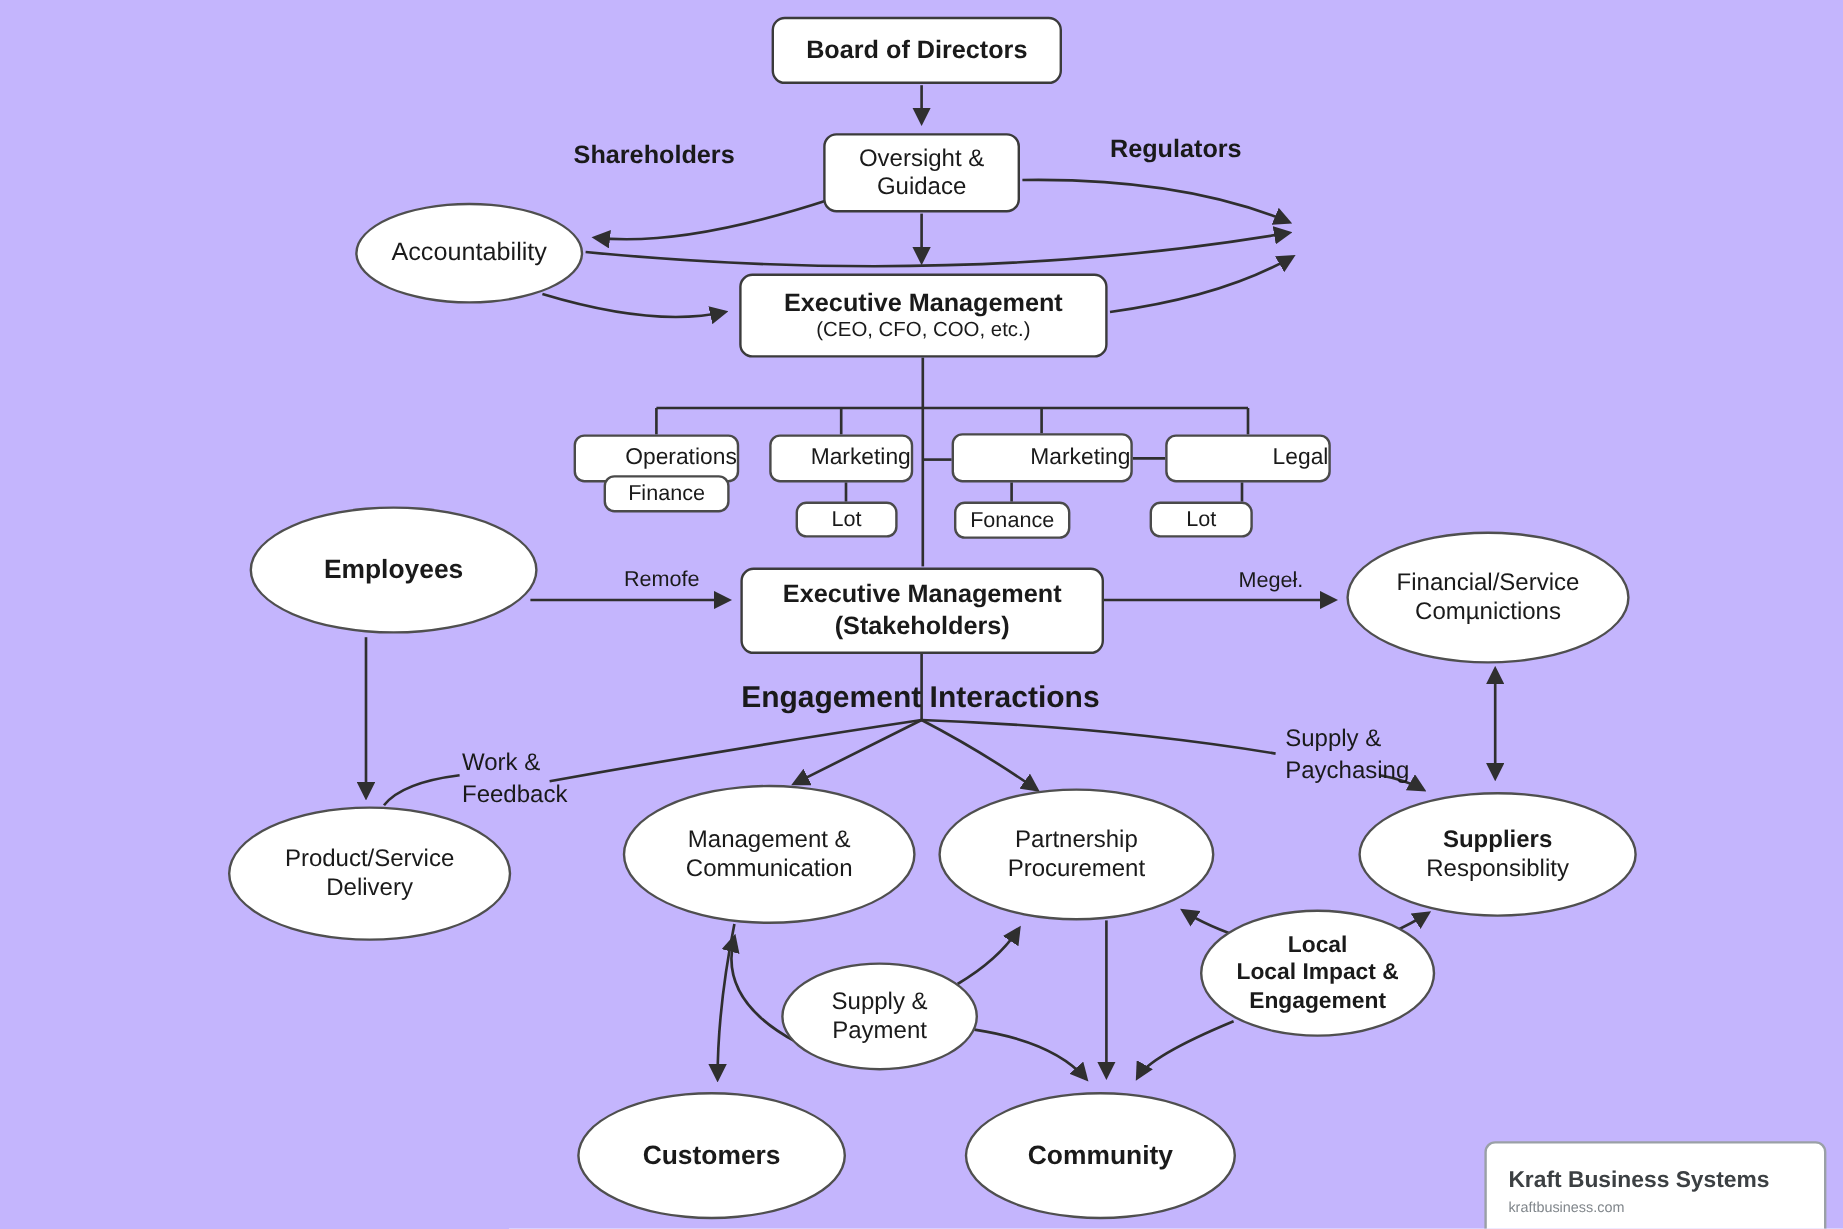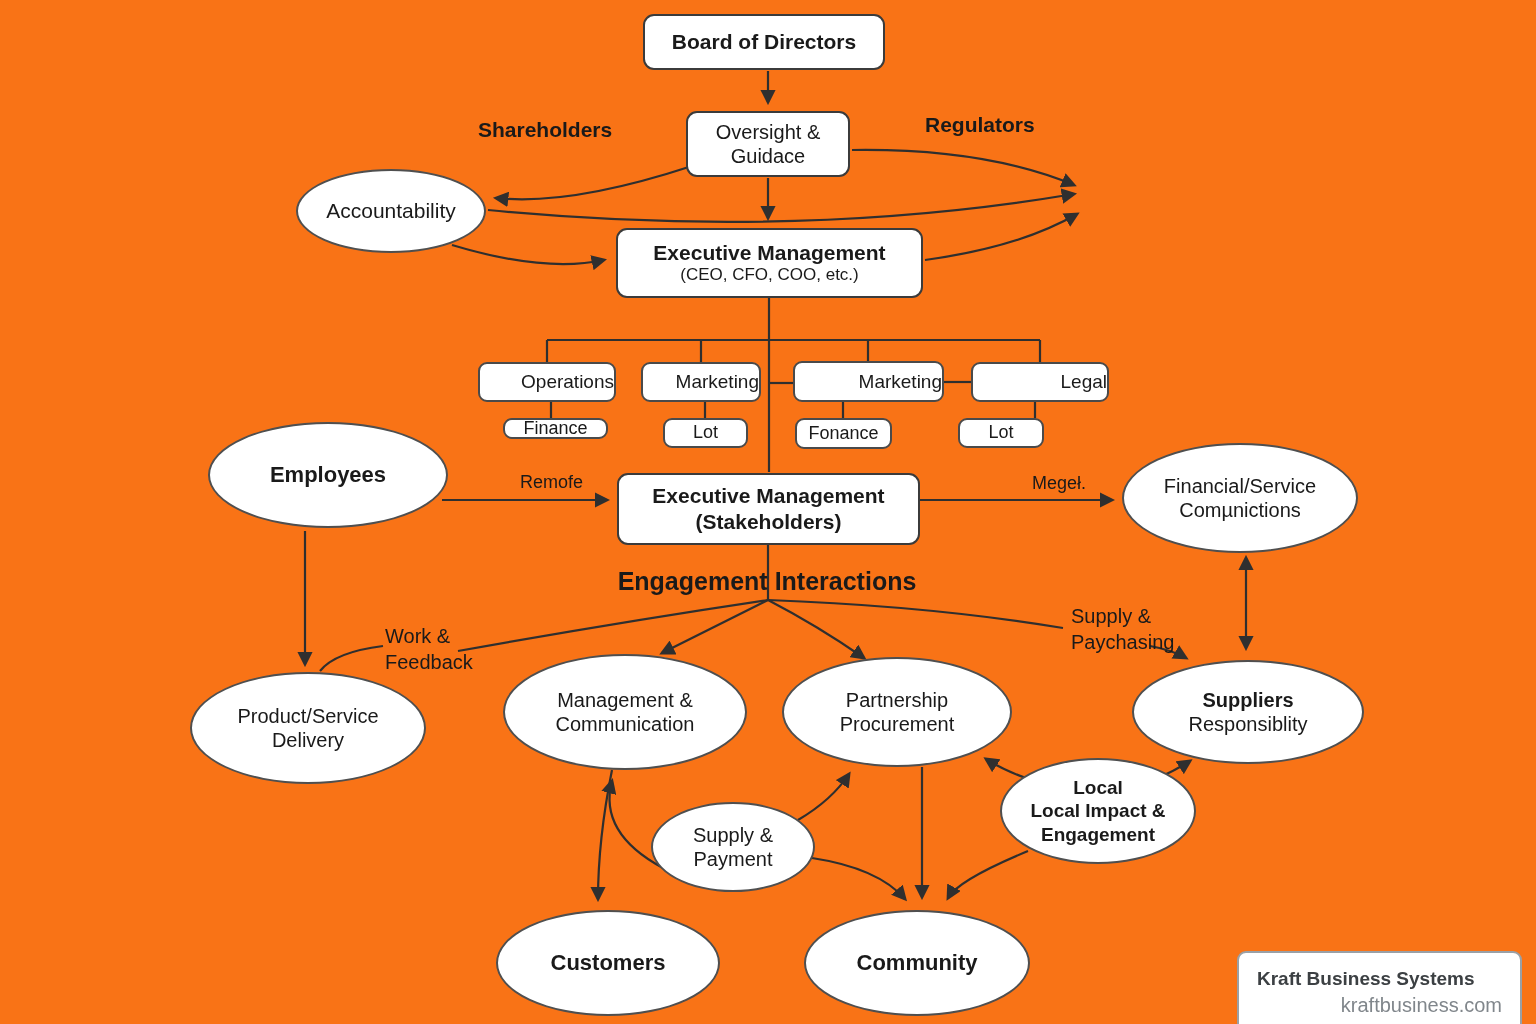--- a/index.html
+++ b/index.html
@@ -1,18 +1,18 @@
 <!DOCTYPE html>
 <html><head>
 <meta charset="utf-8">
 <style>
   html,body { margin:0; padding:0; background:#ffffff; }
   .stage {
     position:relative; width:1536px; height:1024px; overflow:hidden;
-    background:#f97316; font-family:"Liberation Sans", sans-serif; color:#1a1a1a;
+    background:#c4b5fd; font-family:"Liberation Sans", sans-serif; color:#1a1a1a;
   }
   svg.wires { position:absolute; left:0; top:0; width:1536px; height:1024px; }
   .node {
     position:absolute; display:flex; flex-direction:column;
     align-items:center; justify-content:center; text-align:center;
     line-height:1.22; background:#fff; box-sizing:border-box; z-index:2;
   }
   .box { border:2.5px solid #3b3b3b; border-radius:11px; }
   .thinbox { border:2px solid #4a4a4a; border-radius:9px; }
   .ellipse { border:2px solid #4f4f4f; border-radius:50%; }
@@ -27,49 +27,49 @@
   #l-coguliatory { left:1088px; top:181px; width:180px; font-size:20px; text-align:center; }
   #n-exec { left:616px; top:228px; width:307px; height:70px; }
   #n-exec .t1 { font-size:21px; font-weight:bold; }
   #n-exec .t2 { font-size:17px; }
   .dept { font-size:19px;align-items:flex-end; }
   #n-operations { left:478px; top:362px; width:138px; height:40px; }
   #n-marketing1 { left:641px; top:362px; width:120px; height:40px; }
   #n-marketing2 { left:793px; top:361px; width:151px; height:41px; }
   #n-legal { left:971px; top:362px; width:138px; height:40px; }
   .sub { font-size:18px; }
-  #n-finance { left:503px; top:418px; width:105px; height:21px; }
+  #n-finance { left:503px; top:396px; width:105px; height:31px; }
   #n-lot1 { left:663px; top:418px; width:85px; height:30px; }
   #n-fonance { left:795px; top:418px; width:97px; height:31px; }
   #n-lot2 { left:958px; top:418px; width:86px; height:30px; }
   #n-employees { left:208px; top:422px; width:240px; height:106px; font-size:22px; font-weight:bold; }
   #l-remote { left:520px; top:471px; font-size:18px; }
   #n-stakeholders { left:617px; top:473px; width:303px; height:72px; font-size:21px; font-weight:bold; }
   #l-megel { left:1032px; top:472px; font-size:18px; }
   #n-financial { left:1122px; top:443px; width:236px; height:110px; font-size:20px; }
   #l-sectiontitle { left:600px; top:565px; width:334px; font-size:25px; font-weight:bold; text-align:center; }
   #n-product { left:190px; top:672px; width:236px; height:112px; font-size:20px; }
   #l-workfeedback { left:385px; top:624px; font-size:20px; }
-  #n-mgmtcomm { left:503px; top:654px; width:244px; height:116px; font-size:20px; }
+  #n-mgmtcomm { left:519px; top:654px; width:244px; height:116px; font-size:20px; }
   #n-partnership { left:782px; top:657px; width:230px; height:110px; font-size:20px; }
   #l-supplypaychasing { left:1071px; top:604px; font-size:20px; }
   #n-suppliers { left:1132px; top:660px; width:232px; height:104px; font-size:20px; }
   #n-localimpact { left:1000px; top:758px; width:196px; height:106px; font-size:19px;font-weight:bold; }
   #n-supplypayment { left:651px; top:802px; width:164px; height:90px; font-size:20px; }
-  #n-customers { left:496px; top:910px; width:224px; height:106px; font-size:22px; font-weight:bold; }
+  #n-customers { left:481px; top:910px; width:224px; height:106px; font-size:22px; font-weight:bold; }
   #n-community { left:804px; top:910px; width:226px; height:106px; font-size:22px; font-weight:bold; }
 
   #watermark {
     position:absolute; left:1237px; top:927px; width:285px; height:83px;
     background:#ffffff; border:2px solid #9aa0a6; border-radius:9px;
     box-sizing:border-box; display:flex; flex-direction:column; justify-content:center;
     padding:6px 18px; z-index:4;margin-top:24px;
   }
   #watermark .wm-title { font-size:19px; font-weight:bold; color:#3c4043; text-align:left; }
-  #watermark .wm-url { font-size:20px; color:#80868b; text-align:right; margin-top:4px; }
+  #watermark .wm-url { font-size:12px; color:#80868b; text-align:left; margin-top:4px; }
 </style>
 </head>
 <body>
 
 <div class="stage">
 
   <svg class="wires" viewBox="0 0 1536 1024" fill="none" stroke="#2f2f2f" stroke-width="2.2">
     <defs>
       <marker id="ah" viewBox="0 0 10 10" refX="8" refY="5" markerWidth="7" markerHeight="7" orient="auto-start-reverse" markerUnits="strokeWidth">
         <path d="M0 0 L10 5 L0 10 z" fill="#2f2f2f" stroke="none"></path>

